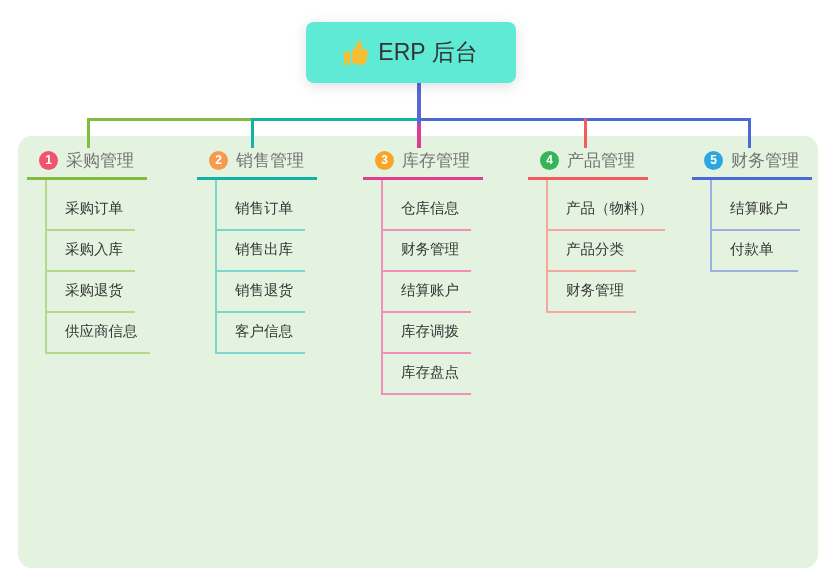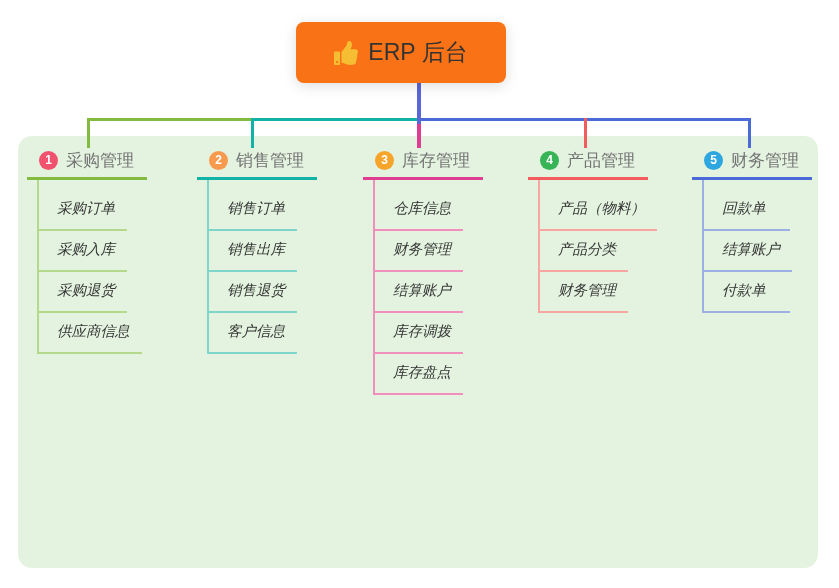--- a/index.html
+++ b/index.html
@@ -7,43 +7,43 @@
     width:839px;height:588px;position:relative;overflow:hidden;
     background:#ffffff;
     font-family:"Liberation Sans","DejaVu Sans",sans-serif;
   }
   .panel{
     position:absolute;left:18px;top:136px;width:800px;height:432px;
     border-radius:14px;z-index:0;
   }
   .conn{position:absolute;z-index:1;}
   .root-card{
-    position:absolute;left:296px;top:22px;width:210px;height:61px;
-    background:#f97316;border-radius:8px;
+    position:absolute;left:306px;top:22px;width:210px;height:61px;
+    background:#5eead4;border-radius:8px;
     box-shadow:0 3px 14px rgba(0,0,0,0.13);
     display:flex;align-items:center;justify-content:center;gap:10px;
     z-index:3;
   }
   .root-title{font-size:23px;color:#333;font-weight:500;white-space:nowrap;}
   .thumb-svg{width:24px;height:24px;display:block;}
   .branch{position:absolute;top:147px;z-index:2;}
   .bx0{left:27px;}  .bx1{left:197px;}  .bx2{left:363px;}  .bx3{left:528px;}  .bx4{left:692px;}
   .branch-header{
     display:inline-flex;align-items:center;gap:8px;
     padding:2px 13px 5px 12px;
     border-bottom:3px solid var(--c);
   }
   .badge{
     width:19px;height:19px;border-radius:50%;flex:none;
     background:var(--badge);color:#fff;
     font-size:12px;font-weight:bold;line-height:19px;
     display:flex;align-items:center;justify-content:center;
   }
   .branch-title{font-size:17px;color:#737373;font-weight:500;white-space:nowrap;}
-  .children{margin-left:10px;border-left:2px solid var(--lc);font-style:italic;}
+  .children{margin-left:18px;border-left:2px solid var(--lc);}
   .child{
     box-sizing:border-box;height:41px;min-width:86px;width:max-content;
     display:flex;align-items:flex-end;
     padding:0 12px 11px 18px;
     border-bottom:2px solid var(--lc);
   }
   .child:first-child{height:51px;}
   .child-label{font-size:14.5px;color:#353535;white-space:nowrap;}
 </style>
 </head>
@@ -154,22 +154,19 @@
   </div>
 </div>
 
 <div class="branch bx4" style="--c: #4A6AD8; --lc: #9CB0E4; --badge: #2EA7E0;">
   <div class="branch-header">
     <span class="badge">5</span>
     <span class="branch-title">财务管理</span>
   </div>
   <div class="children">
     <div class="child">
-        <span class="child-label">回款单</span>
-      </div>
-    <div class="child">
         <span class="child-label">结算账户</span>
       </div>
     <div class="child">
         <span class="child-label">付款单</span>
       </div>
   </div>
 </div>
 
 </body></html>

